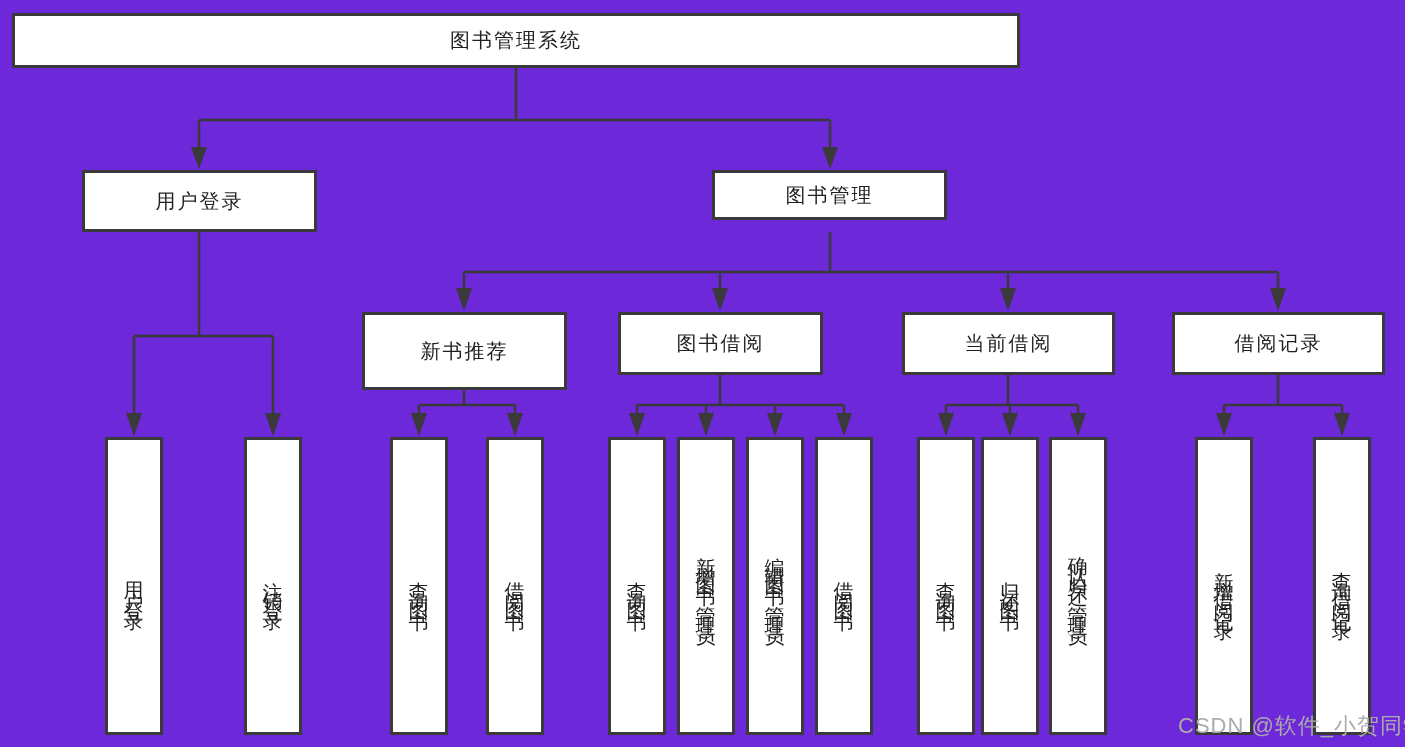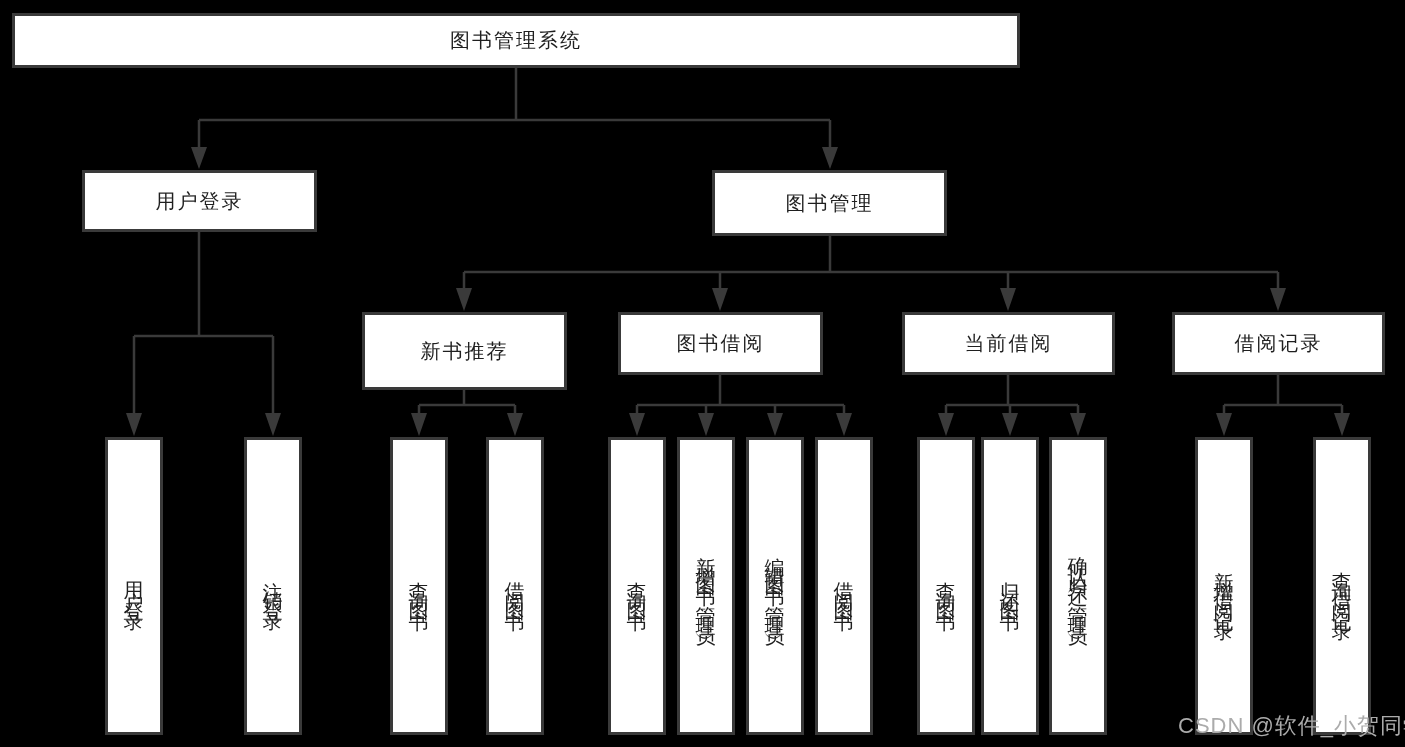--- a/index.html
+++ b/index.html
@@ -4,21 +4,21 @@
 <style>
   html, body {
     margin: 0;
     padding: 0;
     background: #ffffff;
   }
   #stage {
     position: relative;
     width: 1405px;
     height: 747px;
-    background: #000000;
+    background: #6d28d9;
     font-family: "Liberation Sans", sans-serif;
     overflow: hidden;
   }
   #connectors {
     position: absolute;
     left: 0;
     top: 0;
     z-index: 0;
   }
   #connectors path {
@@ -106,21 +106,21 @@
     <polygon points="1334,413 1350,413 1342,436"></polygon>
   </svg>
 
   <div class="box hbox" style="left:12px; top:13px; width:1008px; height:55px;">
     <span>图书管理系统</span>
   </div>
 
   <div class="box hbox" style="left:82px; top:170px; width:235px; height:62px;">
     <span>用户登录</span>
   </div>
-  <div class="box hbox" style="left:712px; top:170px; width:235px; height:66px;">
+  <div class="box hbox" style="left:712px; top:170px; width:235px; height:50px;">
     <span>图书管理</span>
   </div>
 
   <div class="box hbox" style="left:362px; top:312px; width:205px; height:78px;">
     <span>新书推荐</span>
   </div>
   <div class="box hbox" style="left:618px; top:312px; width:205px; height:63px;">
     <span>图书借阅</span>
   </div>
   <div class="box hbox" style="left:1172px; top:312px; width:213px; height:63px;">

